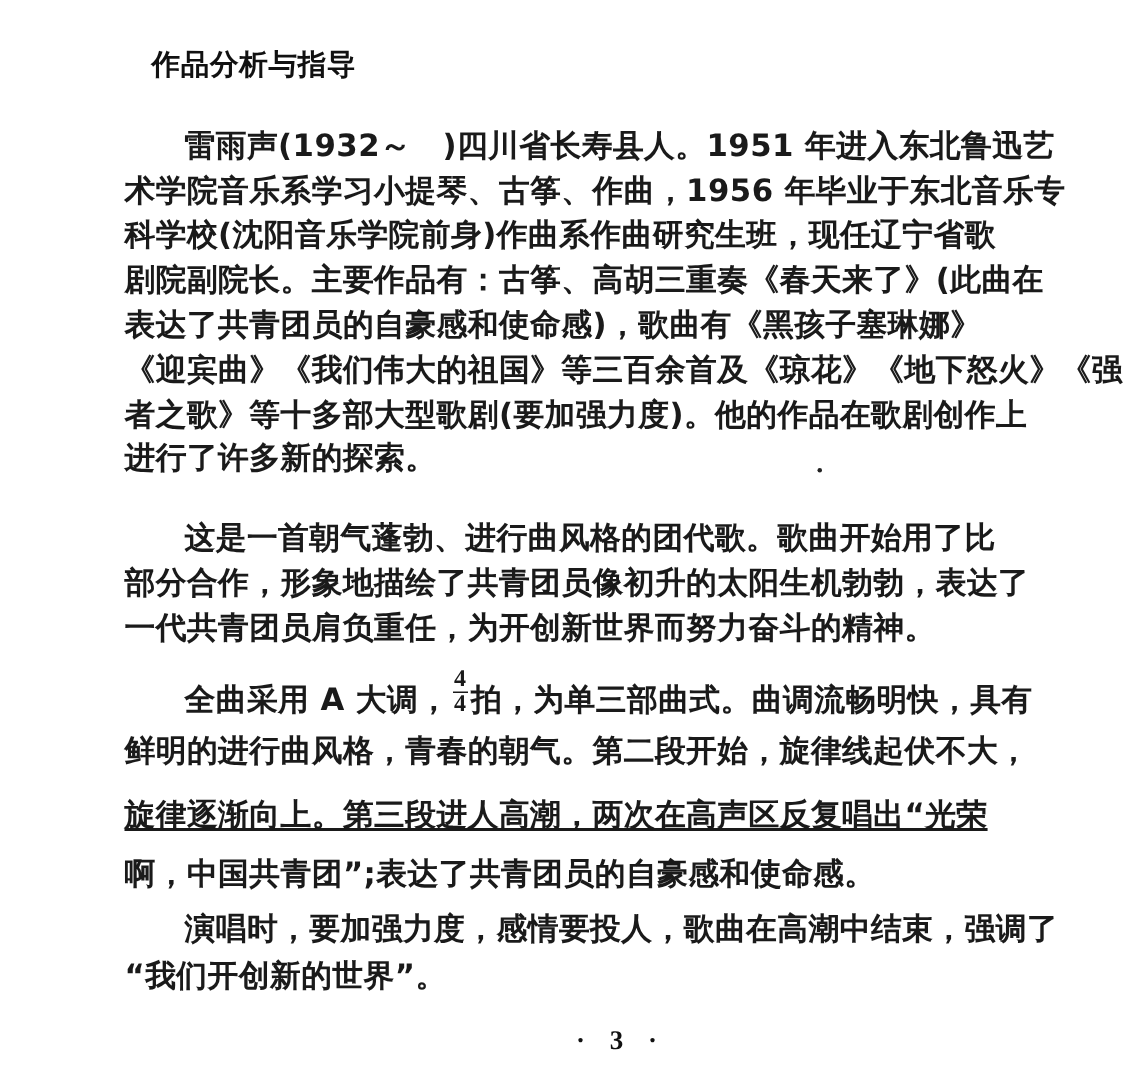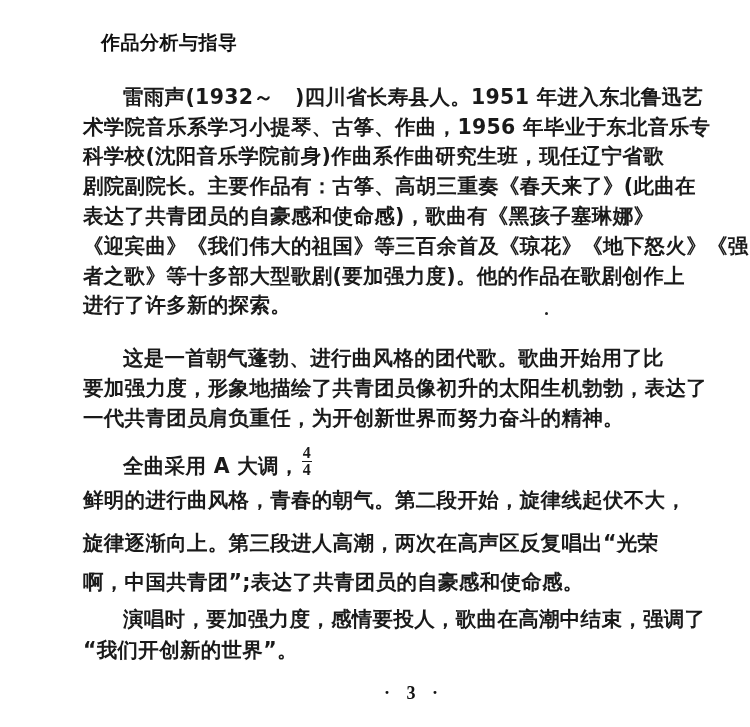--- a/index.html
+++ b/index.html
@@ -81,27 +81,27 @@
   <div class="line" style="top:114px;">术学院音乐系学习小提琴、古筝、作曲，1956 年毕业于东北音乐专</div>
   <div class="line" style="top:143px;">科学校(沈阳音乐学院前身)作曲系作曲研究生班，现任辽宁省歌</div>
   <div class="line" style="top:173px;">剧院副院长。主要作品有：古筝、高胡三重奏《春天来了》(此曲在</div>
   <div class="line" style="top:203px;">表达了共青团员的自豪感和使命感)，歌曲有《黑孩子塞琳娜》</div>
   <div class="line" style="top:233px;">《迎宾曲》《我们伟大的祖国》等三百余首及《琼花》《地下怒火》《强</div>
   <div class="line" style="top:263px;">者之歌》等十多部大型歌剧(要加强力度)。他的作品在歌剧创作上</div>
   <div class="line" style="top:292px;text-align:center;">进行了许多新的探索。</div>
   <div class="speck" style="left:545px; top:312px;"></div>
 
   <div class="line indent" style="top:345px;">这是一首朝气蓬勃、进行曲风格的团代歌。歌曲开始用了比</div>
-  <div class="line" style="top:375px;">要加强力度，形象地描绘了共青团员像初升的太阳生机勃勃，表达了</div>
+  <div class="line" style="top:375px;">部分合作，形象地描绘了共青团员像初升的太阳生机勃勃，表达了</div>
   <div class="line" style="top:405px;">一代共青团员肩负重任，为开创新世界而努力奋斗的精神。</div>
 
   <div class="line indent" style="top:453px;">
-    <span>全曲采用 A 大调，</span><span class="frac"><span class="num">4</span><span class="den">4</span></span>
+    <span>全曲采用 A 大调，</span><span class="frac"><span class="num">4</span><span class="den">4</span></span><span>拍，为单三部曲式。曲调流畅明快，具有</span>
   </div>
   <div class="line" style="top:487px;">鲜明的进行曲风格，青春的朝气。第二段开始，旋律线起伏不大，</div>
-  <div class="line" style="top:530px;">旋律逐渐向上。第三段进人高潮，两次在高声区反复唱出“光荣</div>
+  <div class="line" style="top:530px;text-decoration:underline;">旋律逐渐向上。第三段进人高潮，两次在高声区反复唱出“光荣</div>
   <div class="line" style="top:569px;text-align:right;">啊，中国共青团”;表达了共青团员的自豪感和使命感。</div>
 
   <div class="line indent" style="top:606px;">演唱时，要加强力度，感情要投人，歌曲在高潮中结束，强调了</div>
   <div class="line" style="top:637px;">“我们开创新的世界”。</div>
 
   <div class="page-number">· 3 ·</div>
 </div>
 
 </body></html>

